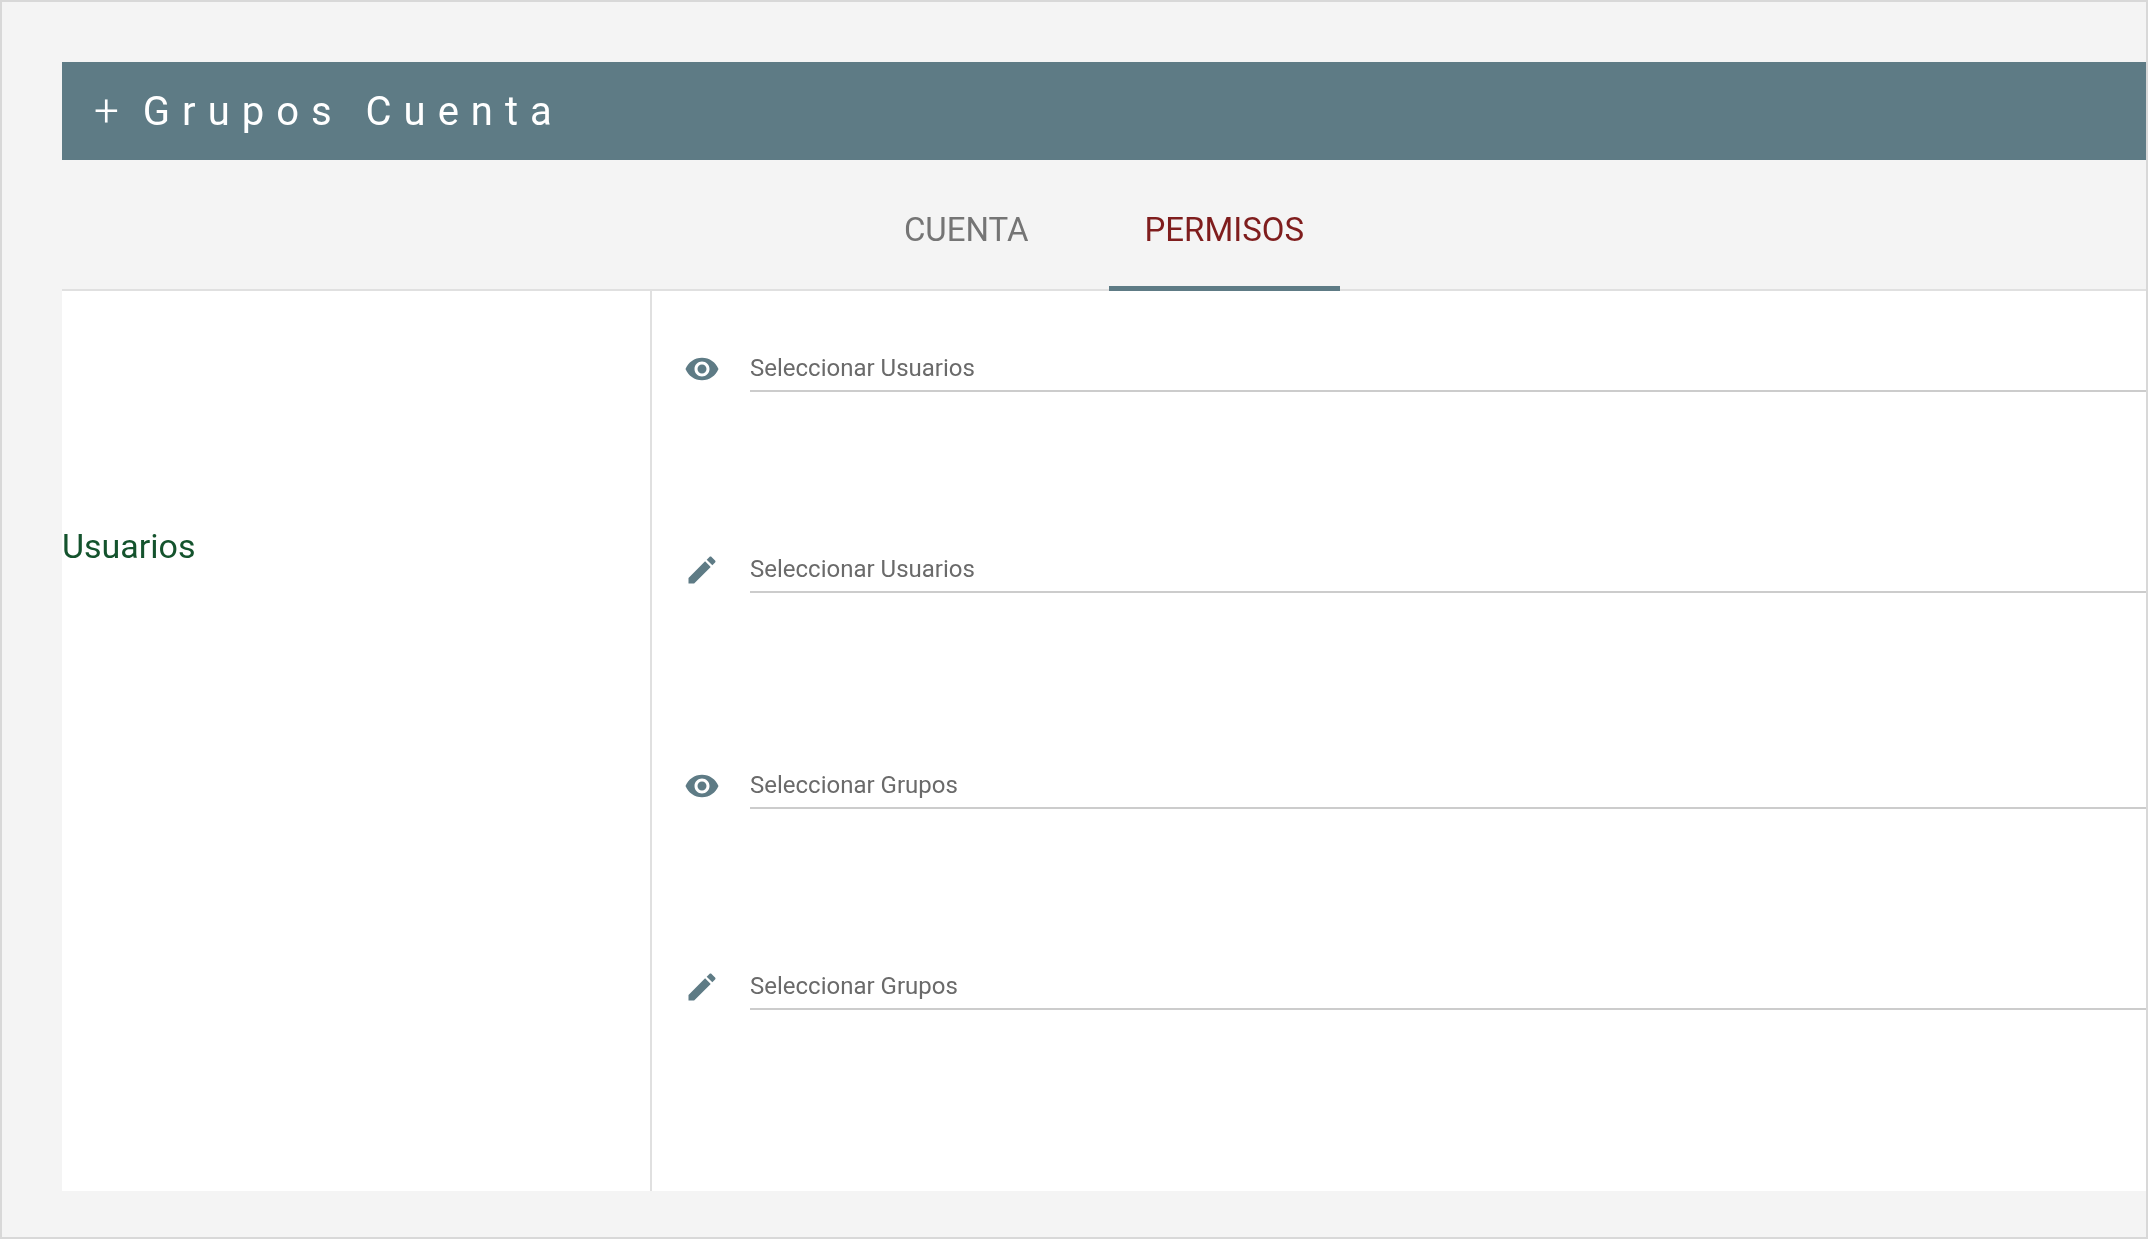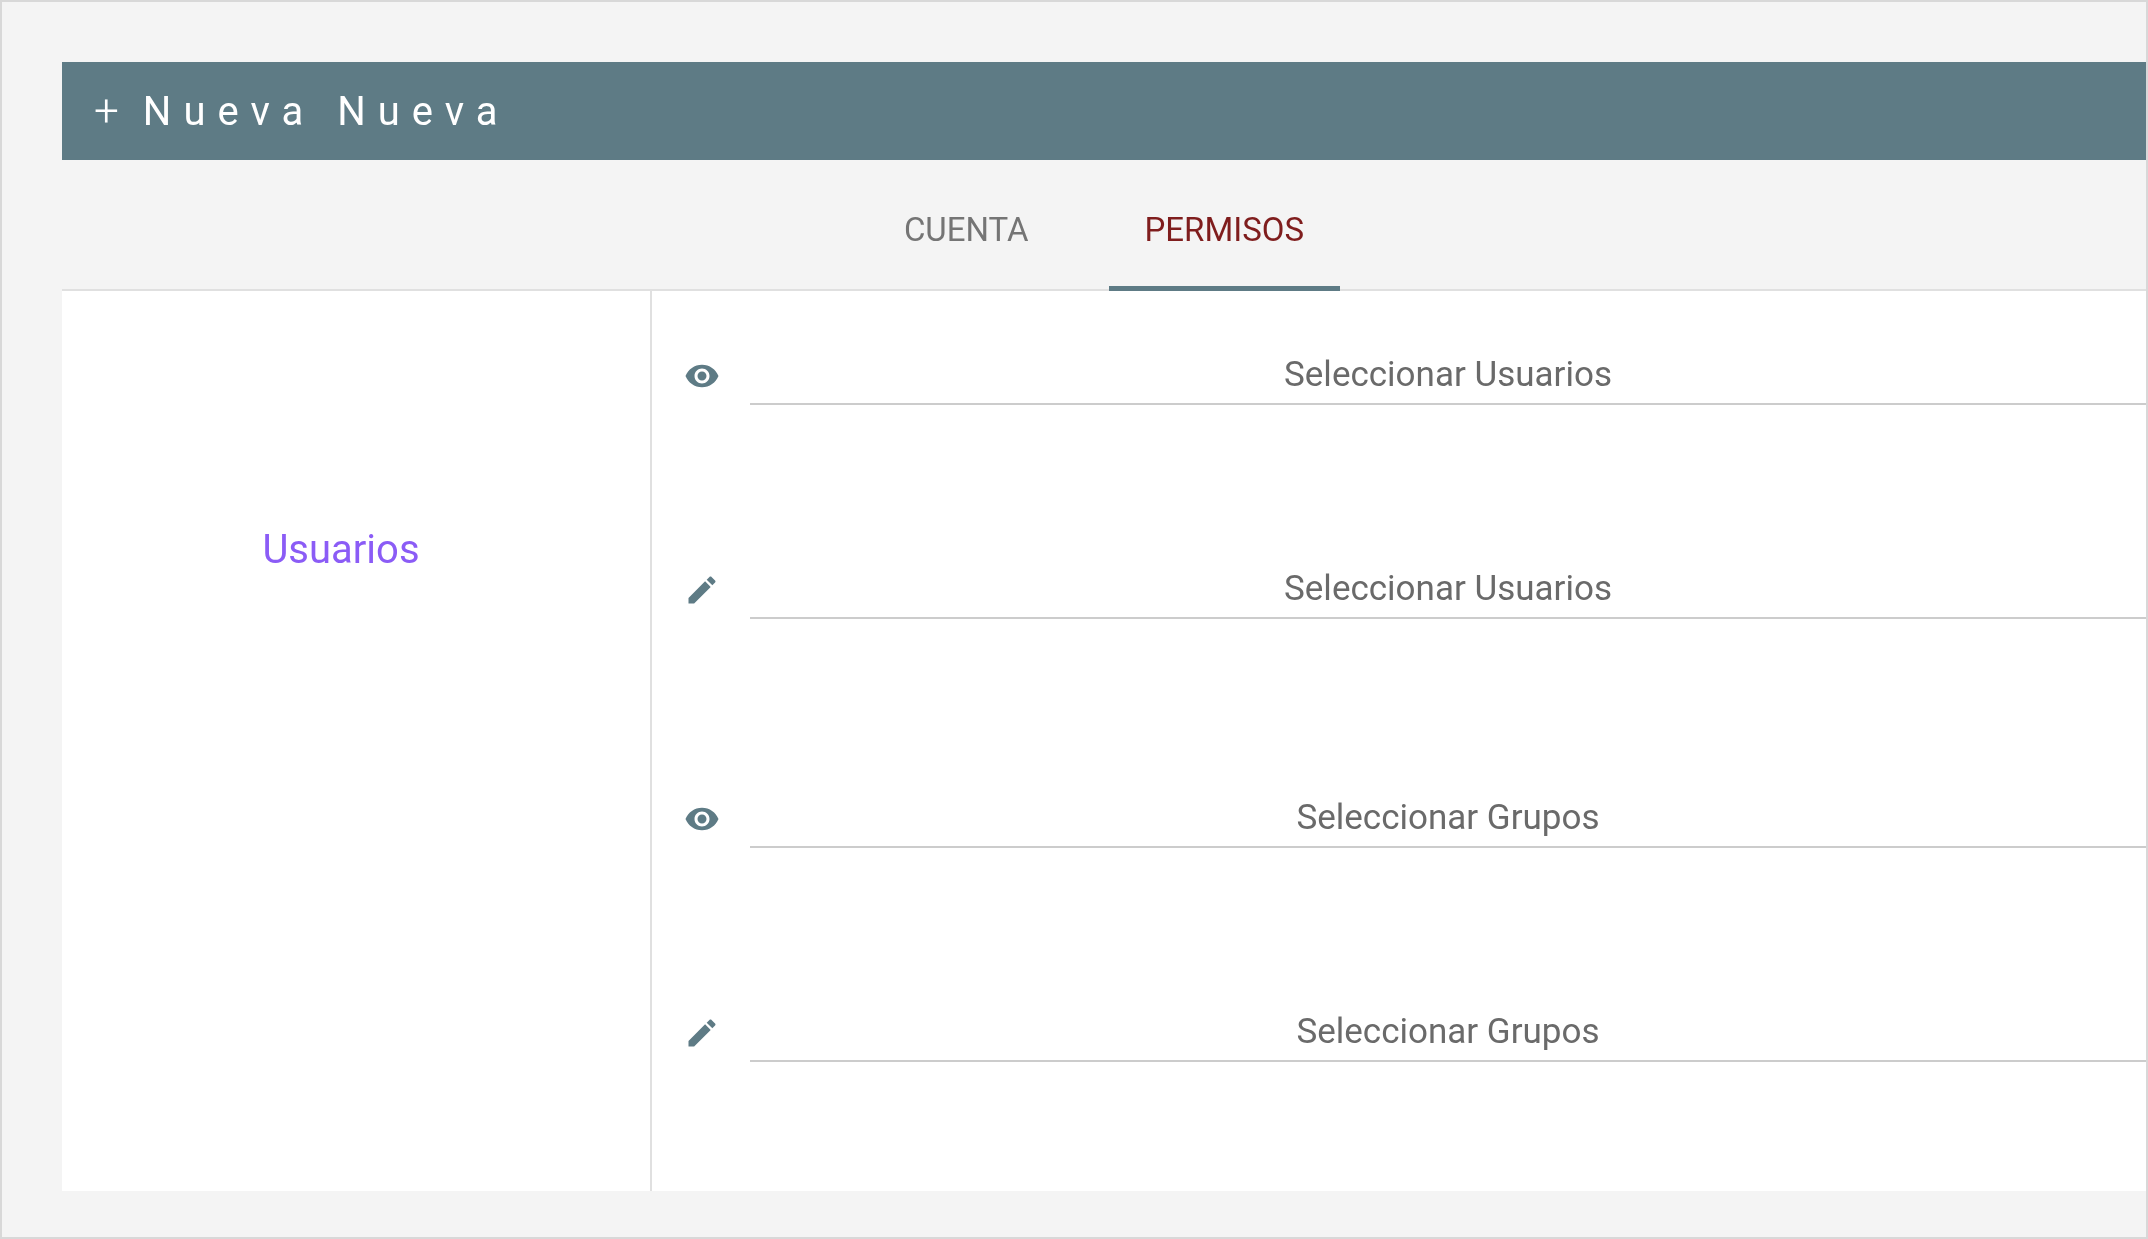--- a/index.html
+++ b/index.html
@@ -86,23 +86,23 @@
       min-height: 900px;
     }
     
     .sidebar {
       width: 590px;
       border-right: 2px solid #e0e0e0;
       padding-top: 40px;
     }
     
     .sidebar-label {
-      color: #8b5cf6;
-      font-size: 40px;
-      text-align: center;
+      color: #14532d;
+      font-size: 34px;
+      text-align: left;
       padding-right: 30px;
     }
     
     .sidebar-label-usuarios {
       margin-top: 195px;
     }
     
     .sidebar-label-grupos {
       margin-top: 420px;
     }
@@ -134,44 +134,43 @@
     .icon-svg {
       width: 36px;
       height: 36px;
       fill: #5e7b85;
     }
     
     .form-input {
       flex: 1;
       border: none;
       border-bottom: 2px solid #cccccc;
-      font-size: 35px;
+      font-size: 24px;
       color: #6a6a6a;
       padding: 8px 0;
       outline: none;
       background: transparent;
       font-family: inherit;
-      text-align: center;
     }
     
     .form-input::placeholder {
       color: #6a6a6a;
     }
     
     .section-gap {
       margin-top: 170px;
     }
   </style>
 </head>
 <body>
 
 <div class="container">
   <div class="header-bar">
     <span class="header-plus">+</span>
-    <span class="header-title">Nueva Nueva</span>
+    <span class="header-title">Grupos Cuenta</span>
   </div>
 
   <div class="tabs">
     <div class="tab tab-inactive">CUENTA</div>
     <div class="tab tab-active">PERMISOS</div>
   </div>
 
   <div class="content-panel">
     <div class="sidebar">
       <div class="sidebar-label sidebar-label-usuarios">Usuarios</div>

